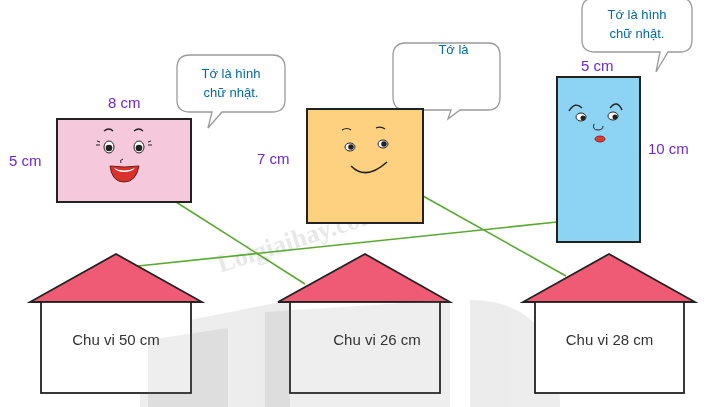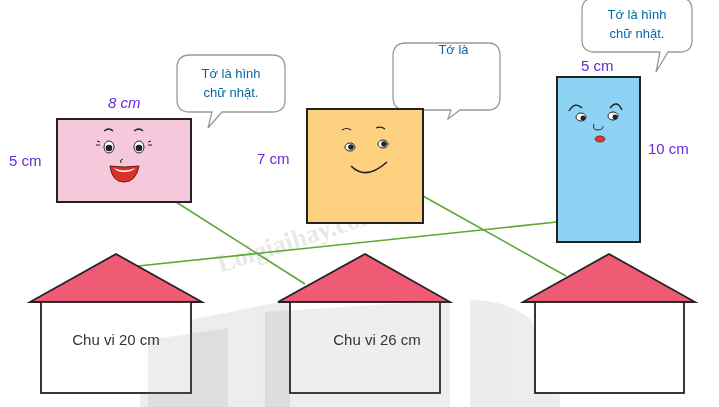--- a/index.html
+++ b/index.html
@@ -78,33 +78,34 @@
       <polygon points="609,254 523,302 695,302" fill="#ef5a74" stroke="#222" stroke-width="1.8"></polygon>
       <rect x="535" y="302" width="149" height="91" fill="#fff" stroke="#222" stroke-width="1.8"></rect>
     </g>
 
     <g opacity="0.12">
       <path d="M265 312 L450 300 L450 407 L265 407 Z" fill="#777"></path>
       <path d="M148 340 L228 328 L228 407 L148 407 Z" fill="#777"></path>
     </g>
   </svg>
 
-  <span class="lbl" style="left:108px;top:94px;font-style:italic;">8 cm</span>
+  <span class="lbl" style="left:108px;top:94px;">8 cm</span>
   <span class="lbl" style="left:9px;top:152px;">5 cm</span>
   <span class="lbl" style="left:257px;top:150px;">7 cm</span>
   <span class="lbl" style="left:581px;top:57px;">5 cm</span>
   <span class="lbl" style="left:648px;top:140px;">10 cm</span>
 
   <div class="bubble-text" style="left:177px;top:64px;width:108px;">
     <div>Tớ là hình</div>
     <div>chữ nhật.</div>
   </div>
   <div class="bubble-text" style="left:393px;top:40px;width:121px;">
     <div>Tớ là</div>
   </div>
   <div class="bubble-text" style="left:582px;top:5px;width:110px;">
     <div>Tớ là hình</div>
     <div>chữ nhật.</div>
   </div>
 
-  <span class="house-label" style="left:41px;top:331px;width:150px;">Chu vi 20 cm</span>
+  <span class="house-label" style="left:41px;top:331px;width:150px;">Chu vi 50 cm</span>
   <span class="house-label" style="left:290px;top:331px;width:174px;">Chu vi 26 cm</span>
+  <span class="house-label" style="left:535px;top:331px;width:149px;">Chu vi 28 cm</span>
 </div>
 
 </body></html>

